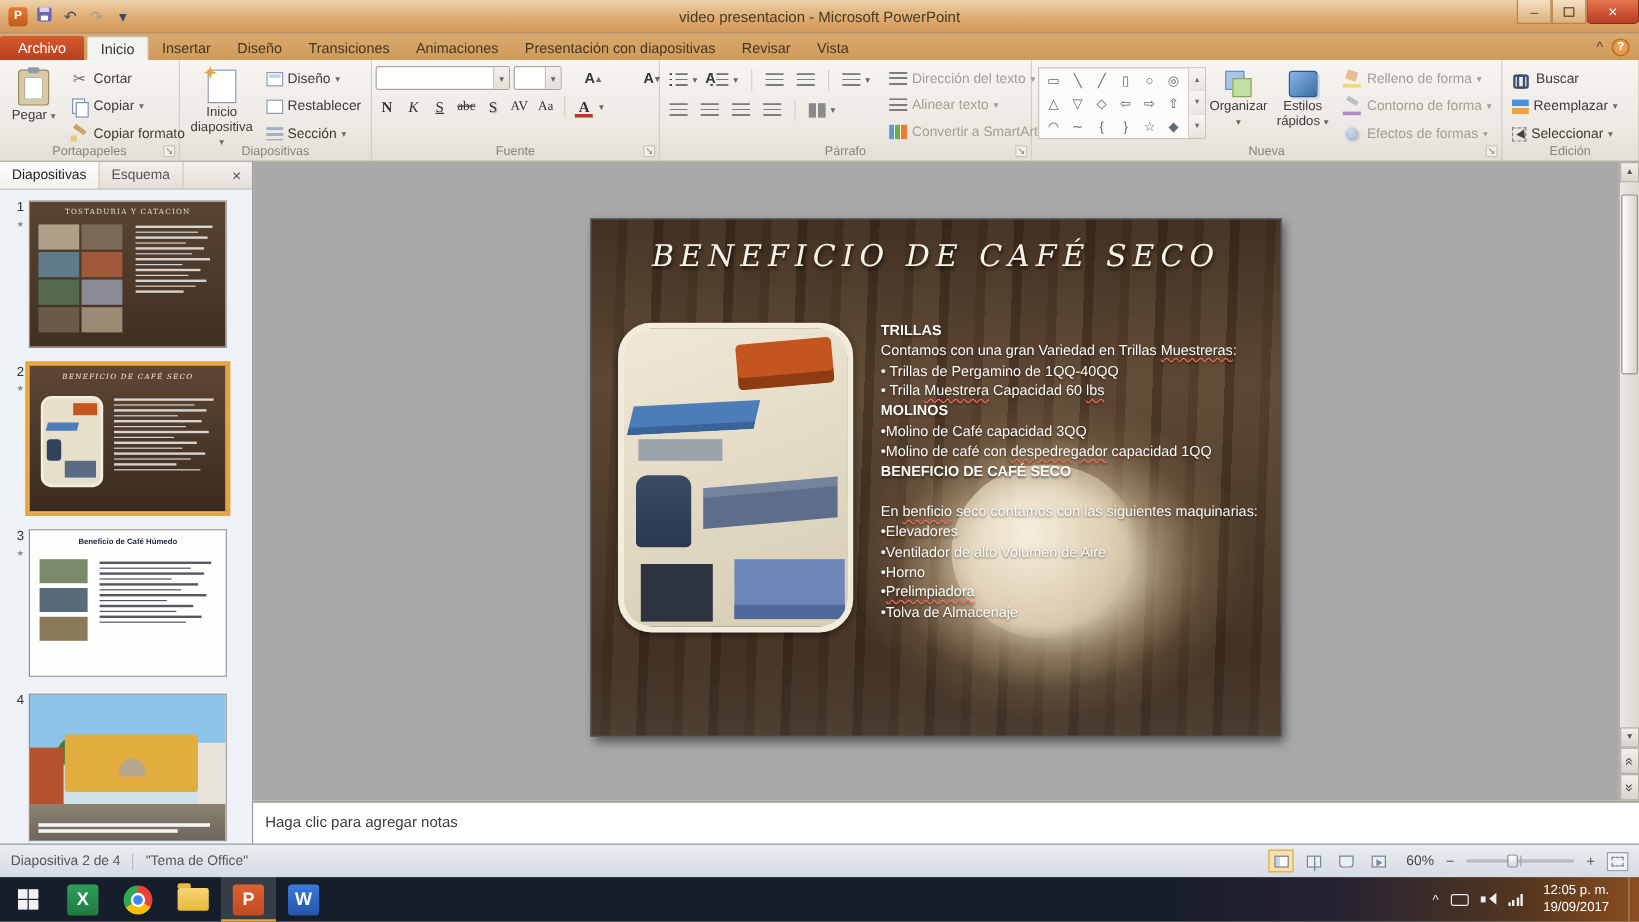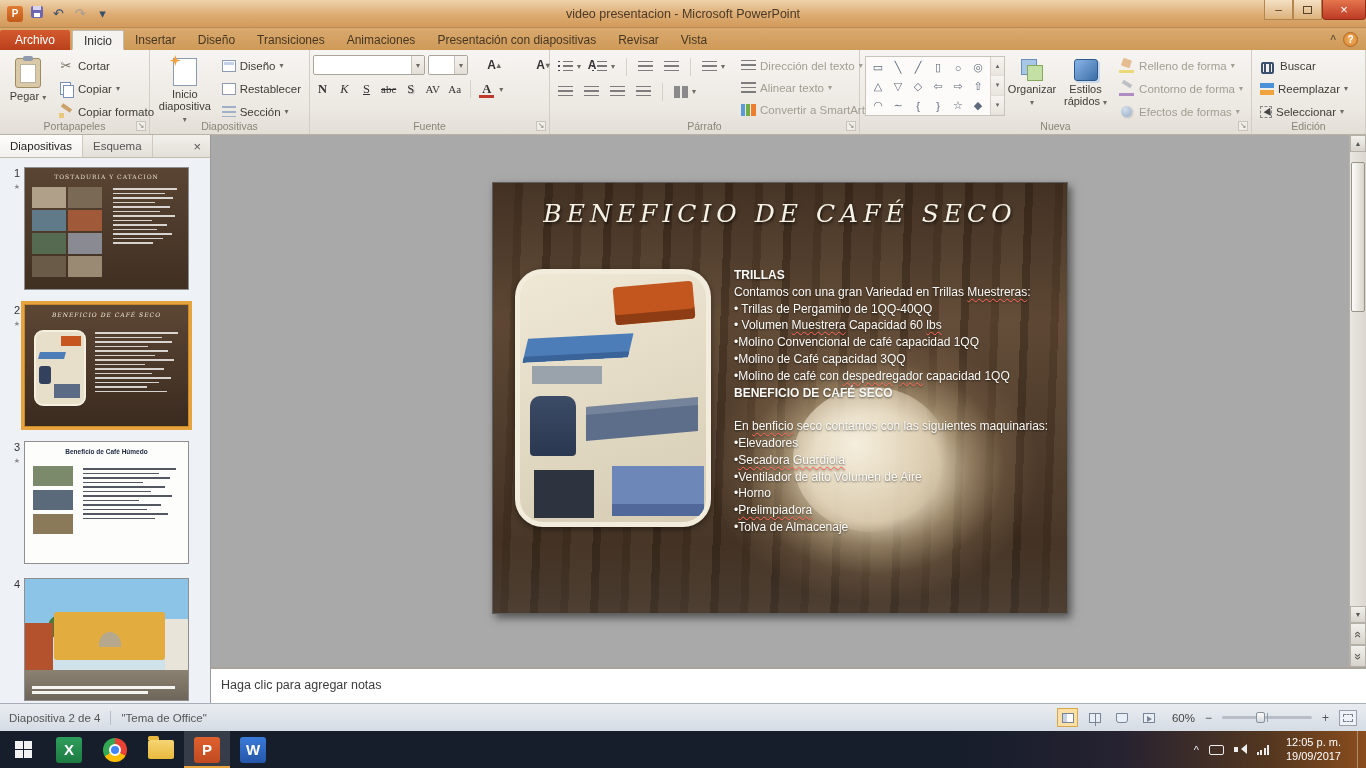--- a/index.html
+++ b/index.html
@@ -633,29 +633,28 @@
         <i class="f3"></i>
         <i class="f4"></i>
         <i class="f5"></i>
         <i class="f6"></i>
         <i class="f7"></i>
       </div>
       <div class="sbody">
           <div class="sline b"><span>TRILLAS</span></div>
           <div class="sline"><span>Contamos con una gran Variedad en Trillas </span><span class="sq">Muestreras</span><span>:</span></div>
           <div class="sline"><span>• Trillas de Pergamino de 1QQ-40QQ</span></div>
-          <div class="sline"><span>• Volumen </span><span class="sq">Muestrera</span><span>  Capacidad 60 </span><span class="sq">lbs</span></div>
-          <div class="sline"><span>•Molino Convencional de café capacidad 1QQ</span></div>
+          <div class="sline"><span>• Trilla </span><span class="sq">Muestrera</span><span>  Capacidad 60 </span><span class="sq">lbs</span></div>
+          <div class="sline b"><span>MOLINOS</span></div>
           <div class="sline"><span>•Molino de Café capacidad 3QQ</span></div>
           <div class="sline"><span>•Molino de café  con </span><span class="sq">despedregador</span><span> capacidad 1QQ</span></div>
           <div class="sline b"><span>BENEFICIO DE CAFÉ SECO</span></div>
           <div class="sline">&nbsp;</div>
           <div class="sline"><span>En </span><span class="sq">benficio</span><span> seco contamos con las siguientes maquinarias:</span></div>
           <div class="sline"><span>•Elevadores</span></div>
-          <div class="sline"><span>•</span><span class="sq">Secadora Guardiola</span></div>
           <div class="sline"><span>•Ventilador de alto Volumen de Aire</span></div>
           <div class="sline"><span>•Horno</span></div>
           <div class="sline"><span>•</span><span class="sq">Prelimpiadora</span></div>
           <div class="sline"><span>•Tolva de Almacenaje</span></div>
         </div>
     </div>
   </div>
 
   <div class="vscroll">
     <div class="sarrow">▲</div>

